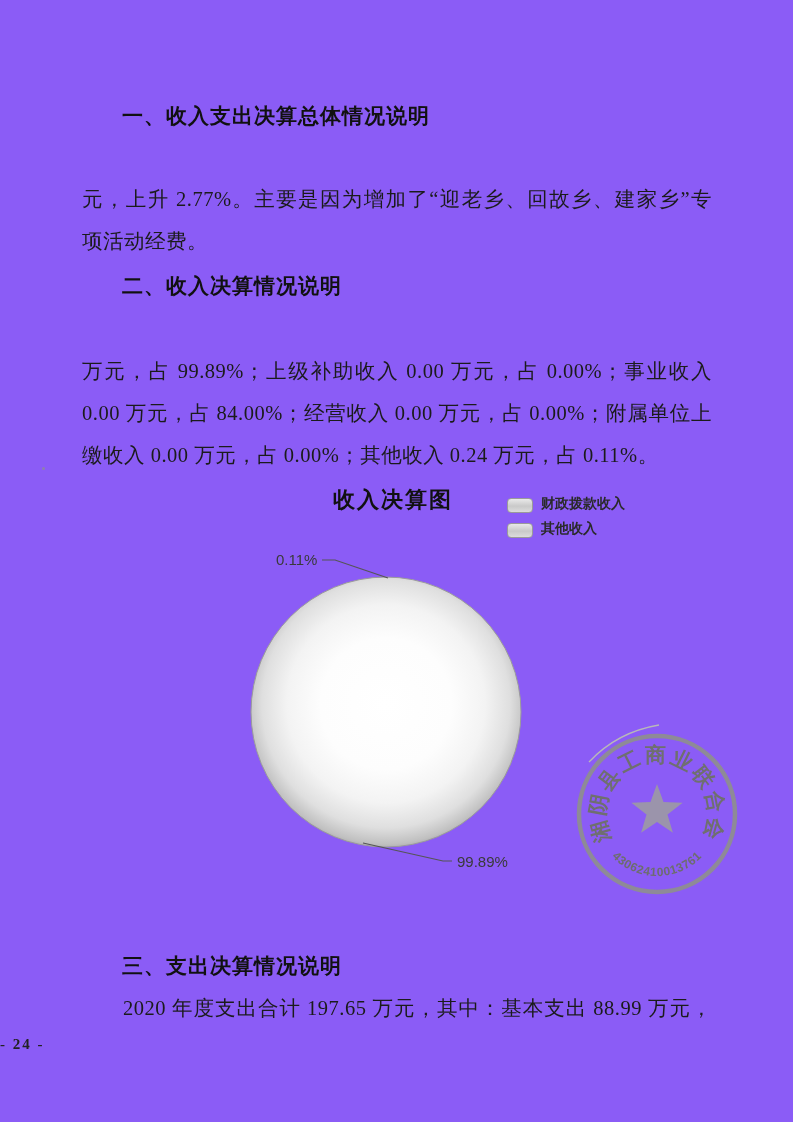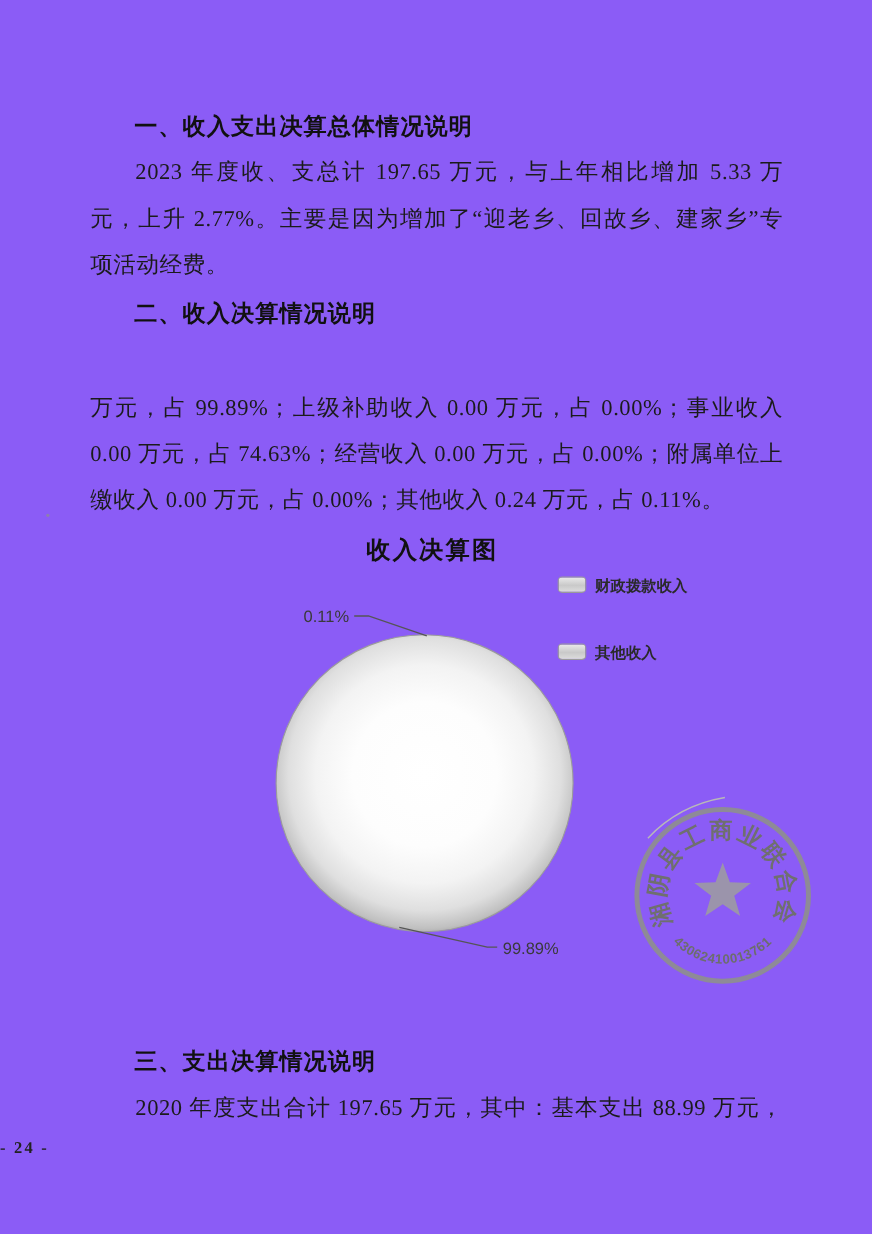--- a/index.html
+++ b/index.html
@@ -25,21 +25,21 @@
     letter-spacing:0.5px;
   }
   .bl.indent{padding-left:41px;}
   .bl.lastline{text-align-last:left;}
   .chart-title{
     position:absolute;left:333px;top:485px;
     font-family:"Liberation Sans","DejaVu Sans",sans-serif;
     font-weight:bold;font-size:22px;color:#111;letter-spacing:2px;
   }
   .legend{position:absolute;left:507px;top:488px;}
-  .legend-row{display:flex;align-items:flex-start;height:25px;margin-top:36px;}
+  .legend-row{display:flex;align-items:flex-end;height:25px;}
   .legend-swatch{
     display:inline-block;width:24px;height:13px;
     border:1px solid #9a9a9a;border-radius:4px;
     background:linear-gradient(180deg,#e9e9e9,#c9c9c9 55%,#dcdcdc);
     margin-right:8px;flex:0 0 auto;
   }
   .legend-label{
     font-family:"Liberation Sans","DejaVu Sans",sans-serif;
     font-weight:bold;font-size:14px;color:#2a2a2a;white-space:nowrap;
   }
@@ -58,27 +58,26 @@
     position:absolute;width:3px;height:3px;border-radius:50%;
     background:#8f8f8f;opacity:.7;
   }
 </style>
 </head>
 <body>
 
 <div class="page">
 
   <h2 class="heading" style="top:102px">一、收入支出决算总体情况说明</h2>
-  <div class="bl indent" style="top:142px">2023 年度收、支总计 197.65 万元，与上年相比增加 5.33 万</div>
   <div class="bl" style="top:184px">元，上升 2.77%。主要是因为增加了“迎老乡、回故乡、建家乡”专</div>
   <div class="bl lastline" style="top:226px">项活动经费。</div>
 
   <h2 class="heading" style="top:272px">二、收入决算情况说明</h2>
   <div class="bl" style="top:356px">万元，占 99.89%；上级补助收入 0.00 万元，占 0.00%；事业收入</div>
-  <div class="bl" style="top:398px">0.00 万元，占 74.63%；经营收入 0.00 万元，占 0.00%；附属单位上</div>
+  <div class="bl" style="top:398px">0.00 万元，占 84.00%；经营收入 0.00 万元，占 0.00%；附属单位上</div>
   <div class="bl lastline" style="top:440px">缴收入 0.00 万元，占 0.00%；其他收入 0.24 万元，占 0.11%。</div>
 
   <div class="speck" style="left:42px;top:467px"></div>
 
   <div class="chart-title">收入决算图</div>
   <div class="legend">
     <div class="legend-row">
       <span class="legend-swatch"></span>
       <span class="legend-label">财政拨款收入</span>
     </div>

